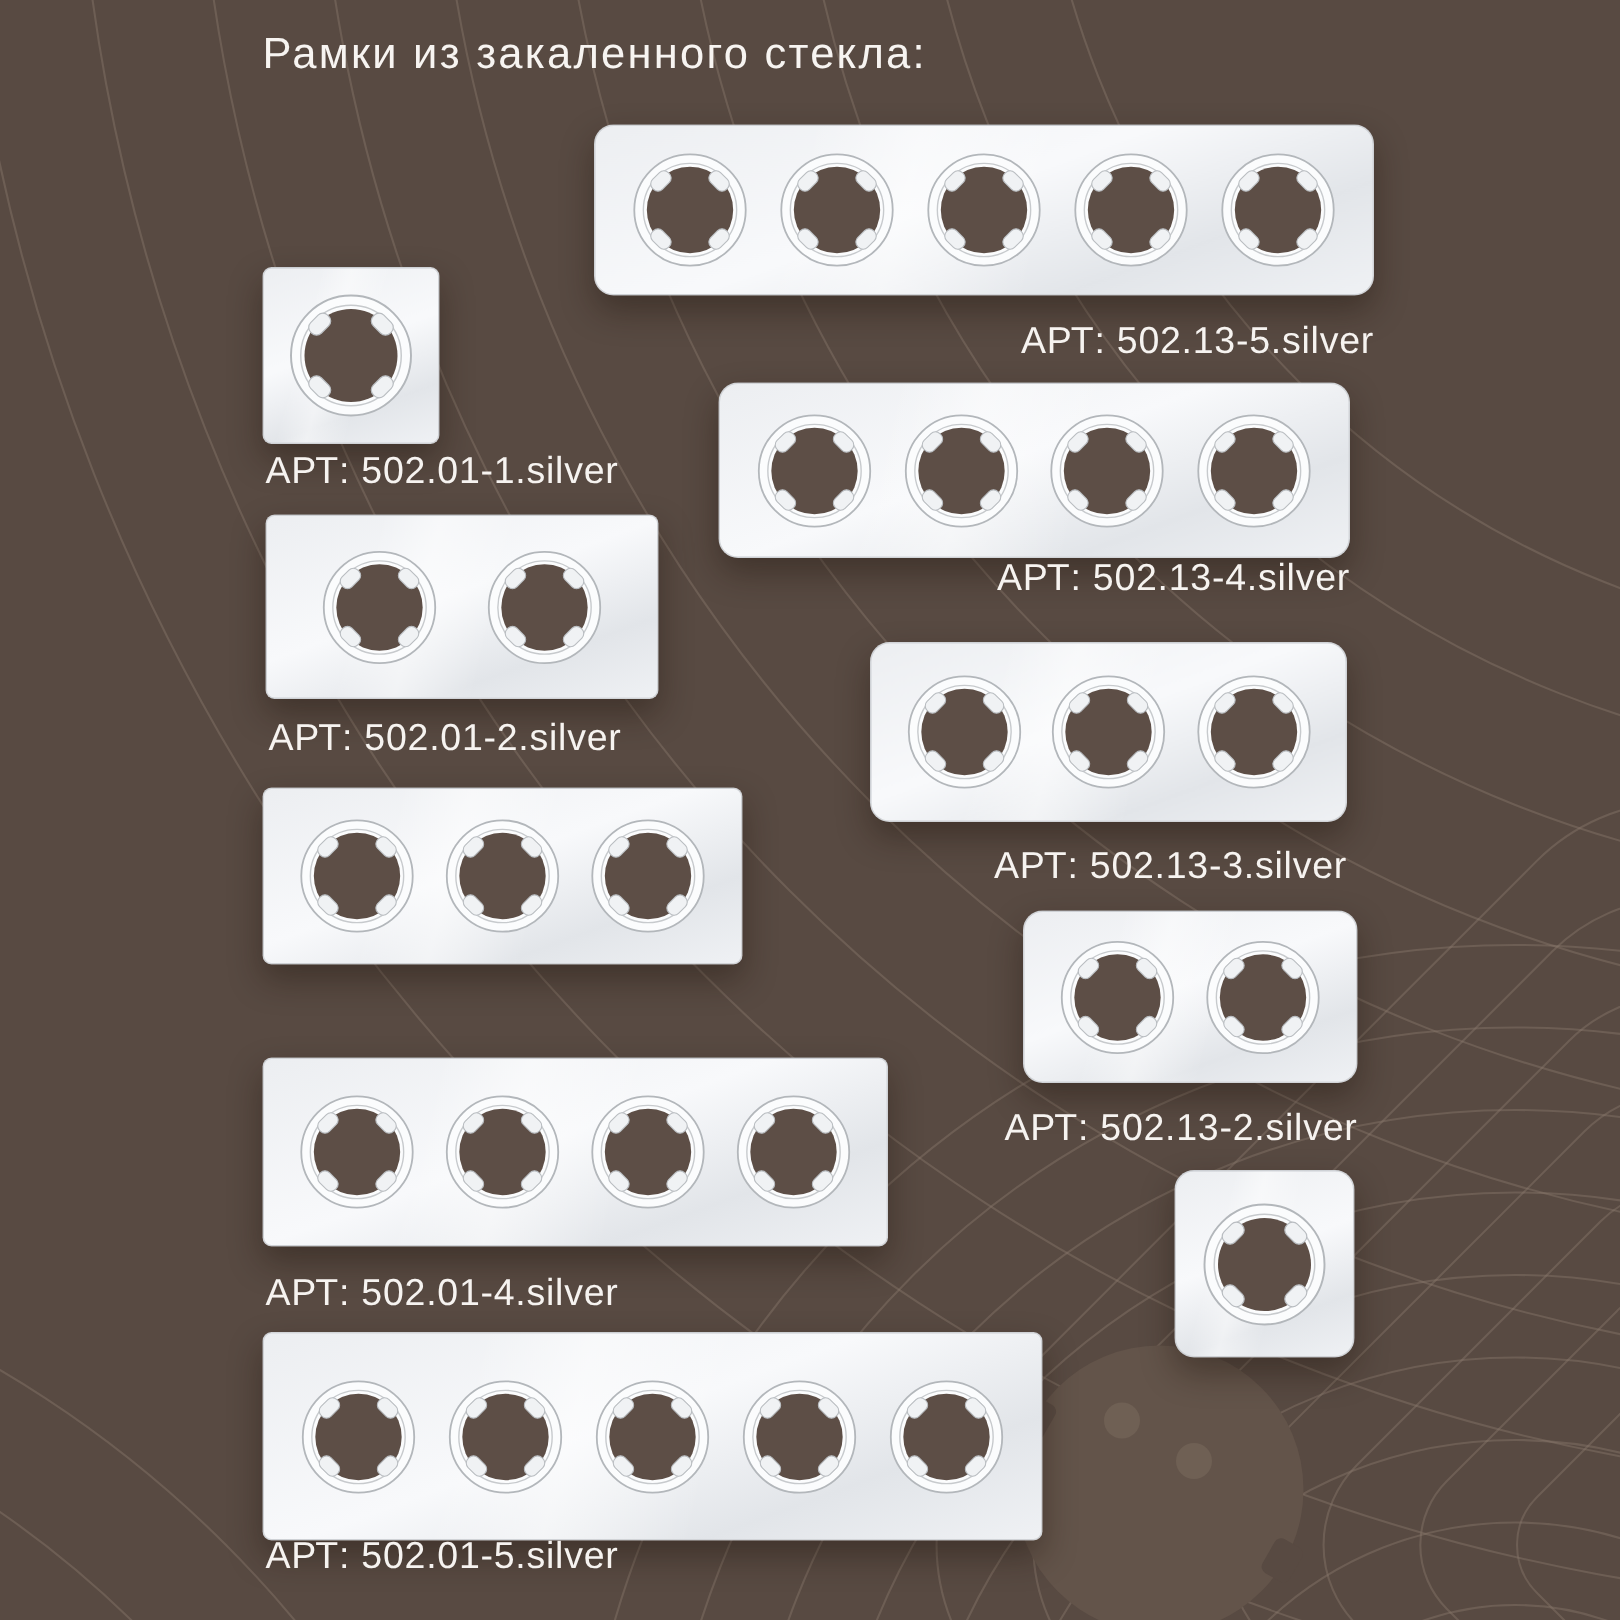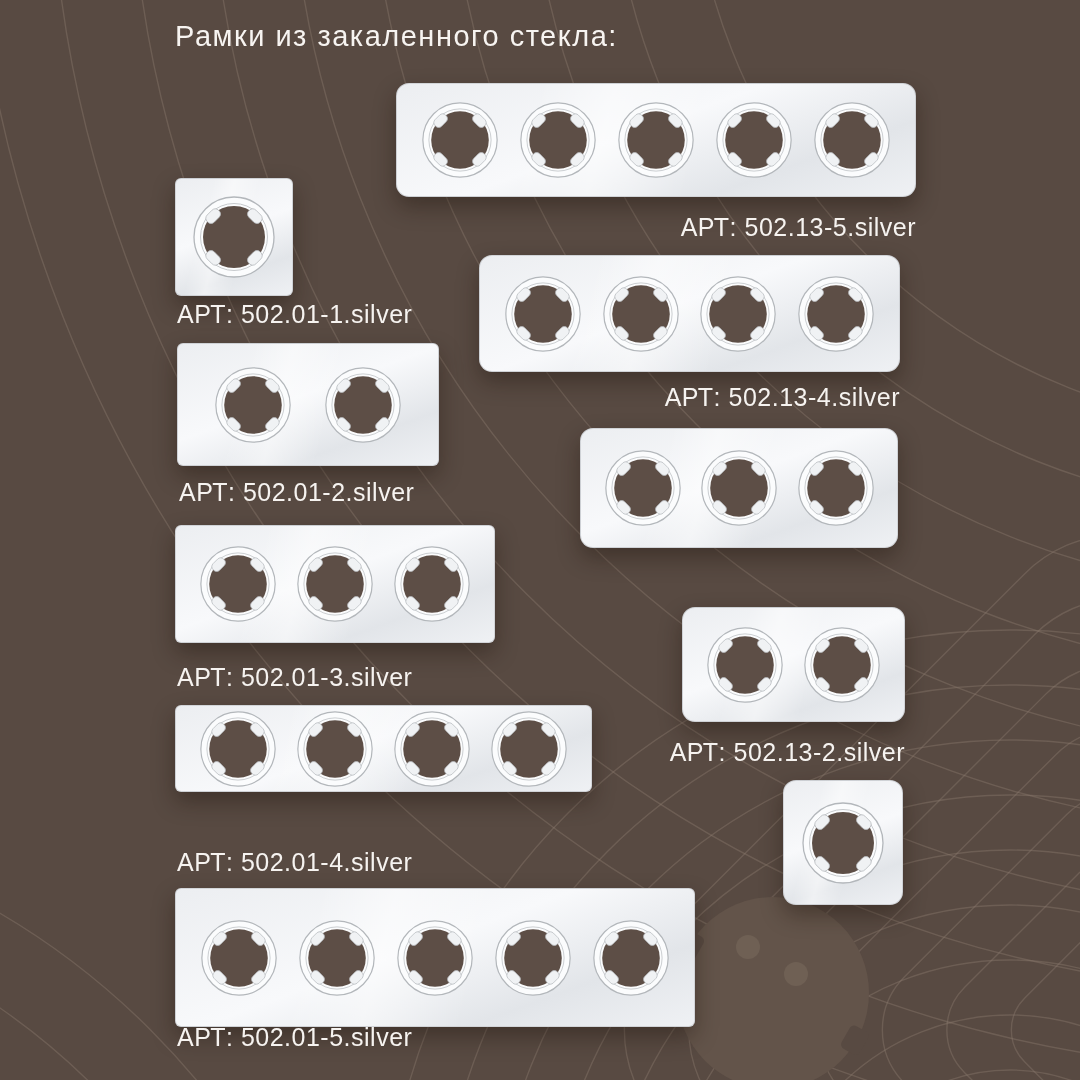--- a/index.html
+++ b/index.html
@@ -33,25 +33,25 @@
   .g1 .hole{width:84px;height:84px;}
   .art{
     position:absolute;font-size:25px;letter-spacing:.5px;color:#f6f3f0;white-space:nowrap;
   }
   .left-col .art{left:2px;}
   .right-col .art{right:0;text-align:right;}
   
   .p-l1{left:175px;top:178px;width:118px;height:118px;text-align:center;} .p-l1 .art{top:122px;}
   .p-l2{left:177px;top:343px;width:219px;height:123px;padding-left:43px;} .p-l2 .art{top:135px;}
   .p-l3{left:175px;top:525px;width:320px;height:118px;} .p-l3 .art{top:138px;}
-  .p-l4{left:175px;top:705px;width:417px;height:87px;} .p-l4 .art{top:143px;}
+  .p-l4{left:175px;top:705px;width:417px;height:126px;} .p-l4 .art{top:143px;}
   .p-l5{left:175px;top:888px;width:520px;height:139px;} .p-l5 .art{top:135px;}
   
   .p-r1{left:385px;top:83px; width:520px;height:114px;margin-left:11px;} .p-r1 .art{top:130px;}
-  .p-r2{left:479px;top:255px;width:421px;height:117px;} .p-r2 .art{top:128px;}
+  .p-r2{left:479px;top:255px;width:421px;height:117px;} .p-r2 .art{top:116px;}
   .p-r3{left:580px;top:428px;width:318px;height:120px;} .p-r3 .art{top:135px;}
   .p-r4{left:682px;top:607px;width:223px;height:115px;text-decoration:underline;} .p-r4 .art{top:131px;}
   .p-r5{left:783px;top:780px;width:120px;height:125px;} .p-r5 .art{top:133px;}
 </style>
 </head>
 <body>
 
 <div class="canvas">
 
   <svg class="decor" width="1080" height="1080" viewBox="0 0 1080 1080">
@@ -223,21 +223,20 @@
             <rect x="34" y="7.5" width="16" height="10" rx="4.5" fill="#f0f2f4" stroke="#b9bdc1" stroke-width="0.8"></rect>
           </g>
           <g transform="rotate(225 42 42)">
             <rect x="34" y="7.5" width="16" height="10" rx="4.5" fill="#f0f2f4" stroke="#b9bdc1" stroke-width="0.8"></rect>
           </g>
           <g transform="rotate(315 42 42)">
             <rect x="34" y="7.5" width="16" height="10" rx="4.5" fill="#f0f2f4" stroke="#b9bdc1" stroke-width="0.8"></rect>
           </g>
         </svg>
       </div>
-    <figcaption class="art">АРТ: 502.01-3.silver</figcaption>
   </figure>
   <figure class="product left-col p-l4">
     <div class="frame">
         <svg class="hole" viewBox="0 0 84 84">
           <circle cx="42" cy="42" r="40" fill="#fbfcfd" stroke="#b3b7bb" stroke-width="1.3"></circle>
           <circle cx="42" cy="42" r="33.5" fill="none" stroke="#c7cacd" stroke-width="1"></circle>
           <circle cx="42" cy="42" r="31" fill="#5d4e46"></circle>
           <g transform="rotate(45 42 42)">
             <rect x="34" y="7.5" width="16" height="10" rx="4.5" fill="#f0f2f4" stroke="#b9bdc1" stroke-width="0.8"></rect>
           </g>
@@ -606,20 +605,21 @@
             <rect x="34" y="7.5" width="16" height="10" rx="4.5" fill="#f0f2f4" stroke="#b9bdc1" stroke-width="0.8"></rect>
           </g>
           <g transform="rotate(225 42 42)">
             <rect x="34" y="7.5" width="16" height="10" rx="4.5" fill="#f0f2f4" stroke="#b9bdc1" stroke-width="0.8"></rect>
           </g>
           <g transform="rotate(315 42 42)">
             <rect x="34" y="7.5" width="16" height="10" rx="4.5" fill="#f0f2f4" stroke="#b9bdc1" stroke-width="0.8"></rect>
           </g>
         </svg>
       </div>
+    <figcaption class="art">АРТ: 502.13-3.silver</figcaption>
   </figure>
   <figure class="product right-col p-r4">
     <div class="frame">
         <svg class="hole" viewBox="0 0 84 84">
           <circle cx="42" cy="42" r="40" fill="#fbfcfd" stroke="#b3b7bb" stroke-width="1.3"></circle>
           <circle cx="42" cy="42" r="33.5" fill="none" stroke="#c7cacd" stroke-width="1"></circle>
           <circle cx="42" cy="42" r="31" fill="#5d4e46"></circle>
           <g transform="rotate(45 42 42)">
             <rect x="34" y="7.5" width="16" height="10" rx="4.5" fill="#f0f2f4" stroke="#b9bdc1" stroke-width="0.8"></rect>
           </g>

